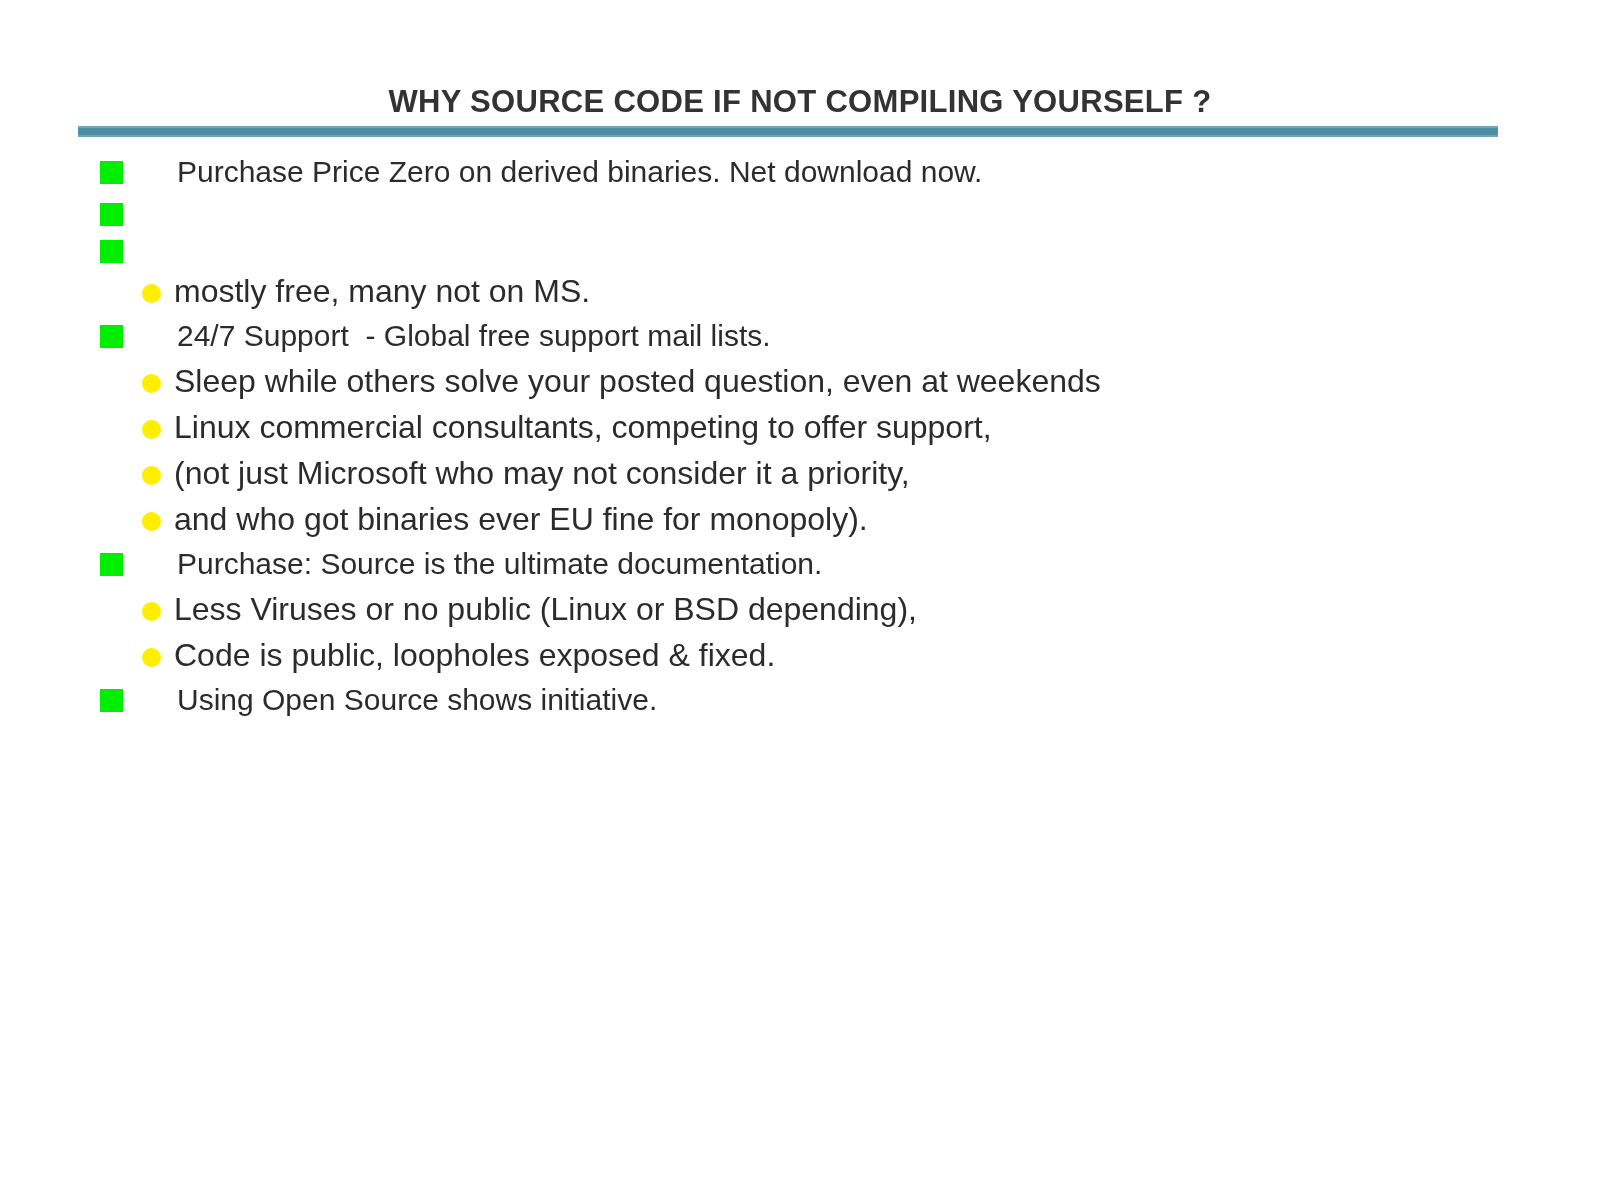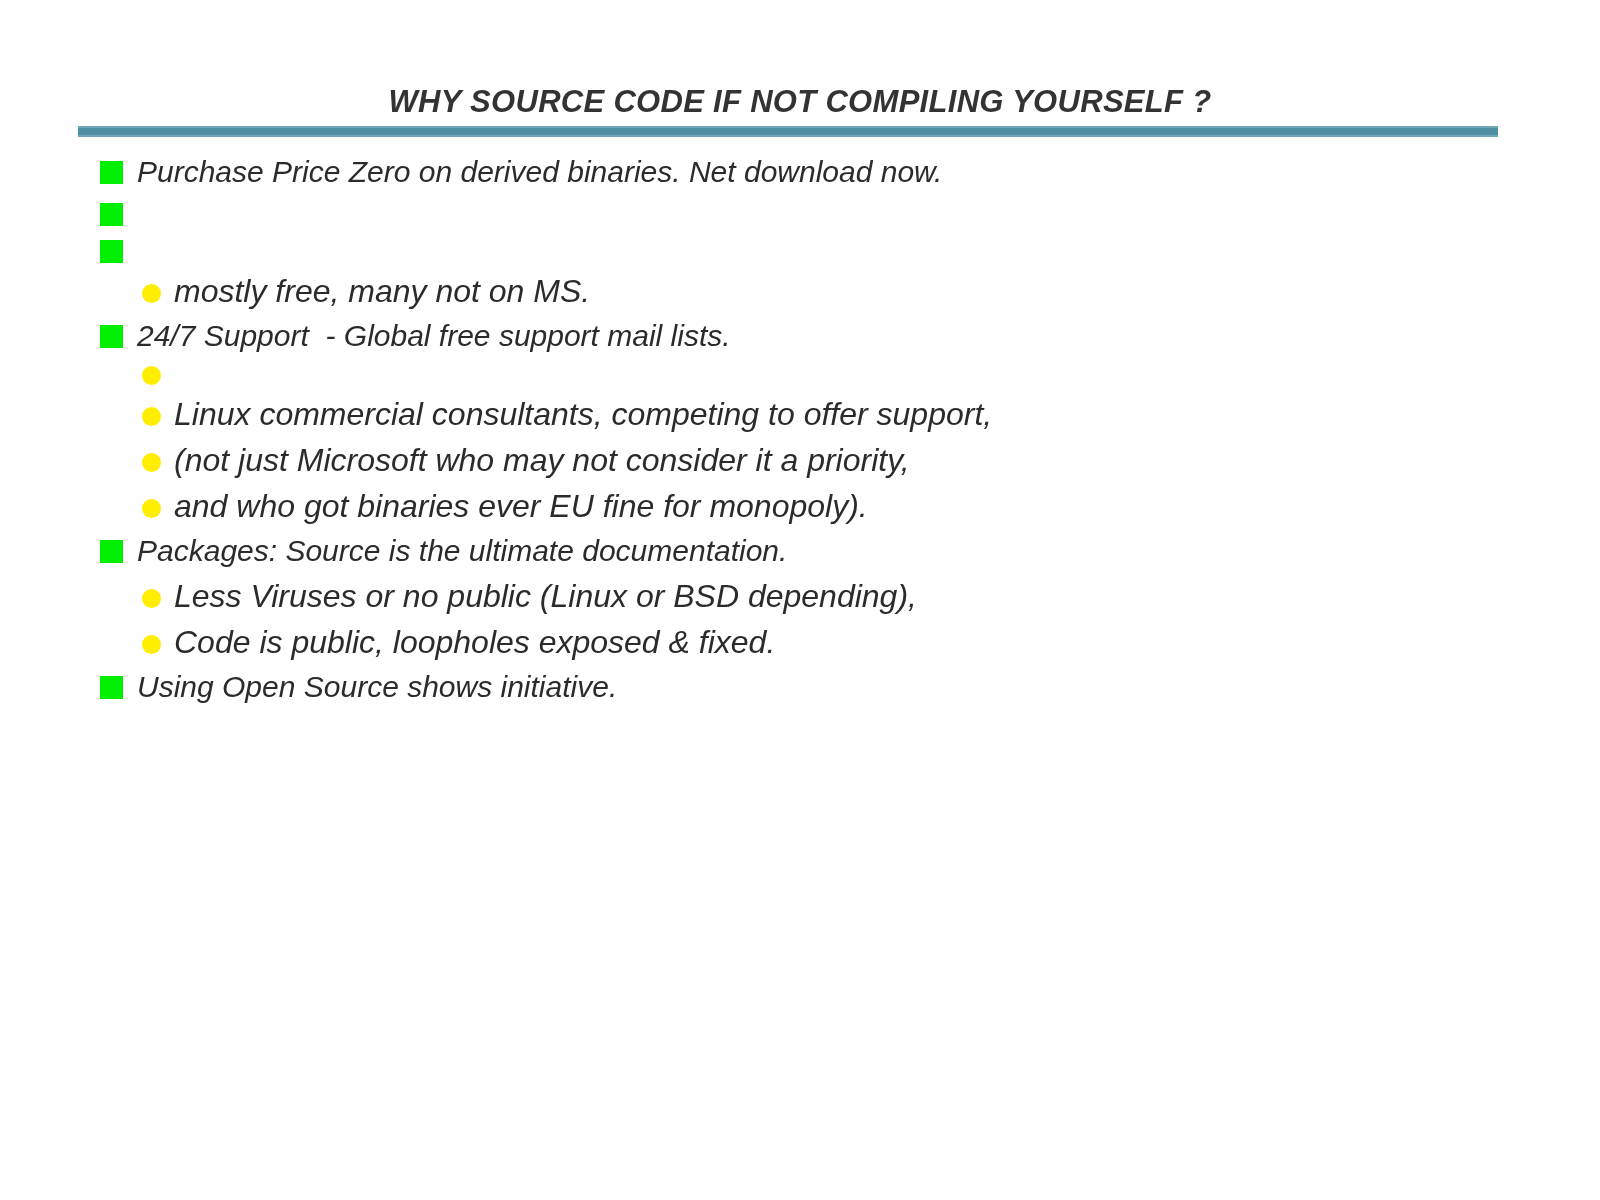--- a/index.html
+++ b/index.html
@@ -12,21 +12,20 @@
     height: 1200px;
     font-family: "Liberation Sans", sans-serif;
     color: #2b2b2b;
     overflow: hidden;
   }
   .slide {
     position: relative;
     width: 1600px;
     height: 1200px;
     box-sizing: border-box;
-    font-style: italic;
   }
   .title {
     position: absolute;
     top: 84px;
     left: 0;
     width: 1600px;
     text-align: center;
     font-size: 31px;
     font-weight: bold;
     letter-spacing: 0.3px;
@@ -49,20 +48,21 @@
     width: 1420px;
   }
   .row {
     display: flex;
     align-items: baseline;
     line-height: 1.0;
   }
   .row.lvl1 {
     margin: 0 0 0 0;
     padding: 7px 0 7px 0;
+    gap: 40px;
   }
   .row.lvl2 {
     padding: 7px 0 7px 42px;
   }
   .bullet-sq {
     flex: 0 0 auto;
     width: 23px;
     height: 23px;
     background: #00ee00;
     margin-right: 14px;
@@ -118,40 +118,41 @@
       <span class="txt-lvl2">mostly free, many not on MS.</span>
     </div>
 
     <div class="row lvl1">
       <span class="bullet-sq"></span>
       <span class="txt-lvl1">24/7 Support  - Global free support mail lists.</span>
     </div>
 
     <div class="row lvl2">
       <span class="bullet-dot"></span>
+      <span class="txt-lvl2">Sleep while others solve your posted question, even at weekends</span>
     </div>
 
     <div class="row lvl2">
       <span class="bullet-dot"></span>
       <span class="txt-lvl2">Linux commercial consultants, competing to offer support,</span>
     </div>
 
     <div class="row lvl2">
       <span class="bullet-dot"></span>
       <span class="txt-lvl2">(not just Microsoft who may not consider it a priority,</span>
     </div>
 
     <div class="row lvl2">
       <span class="bullet-dot"></span>
       <span class="txt-lvl2">and who got binaries ever EU fine for monopoly).</span>
     </div>
 
     <div class="row lvl1">
       <span class="bullet-sq"></span>
-      <span class="txt-lvl1">Packages: Source is the ultimate documentation.</span>
+      <span class="txt-lvl1">Purchase: Source is the ultimate documentation.</span>
     </div>
 
     <div class="row lvl2">
       <span class="bullet-dot"></span>
       <span class="txt-lvl2">Less Viruses or no public (Linux or BSD depending),</span>
     </div>
 
     <div class="row lvl2">
       <span class="bullet-dot"></span>
       <span class="txt-lvl2">Code is public, loopholes exposed &amp; fixed.</span>

